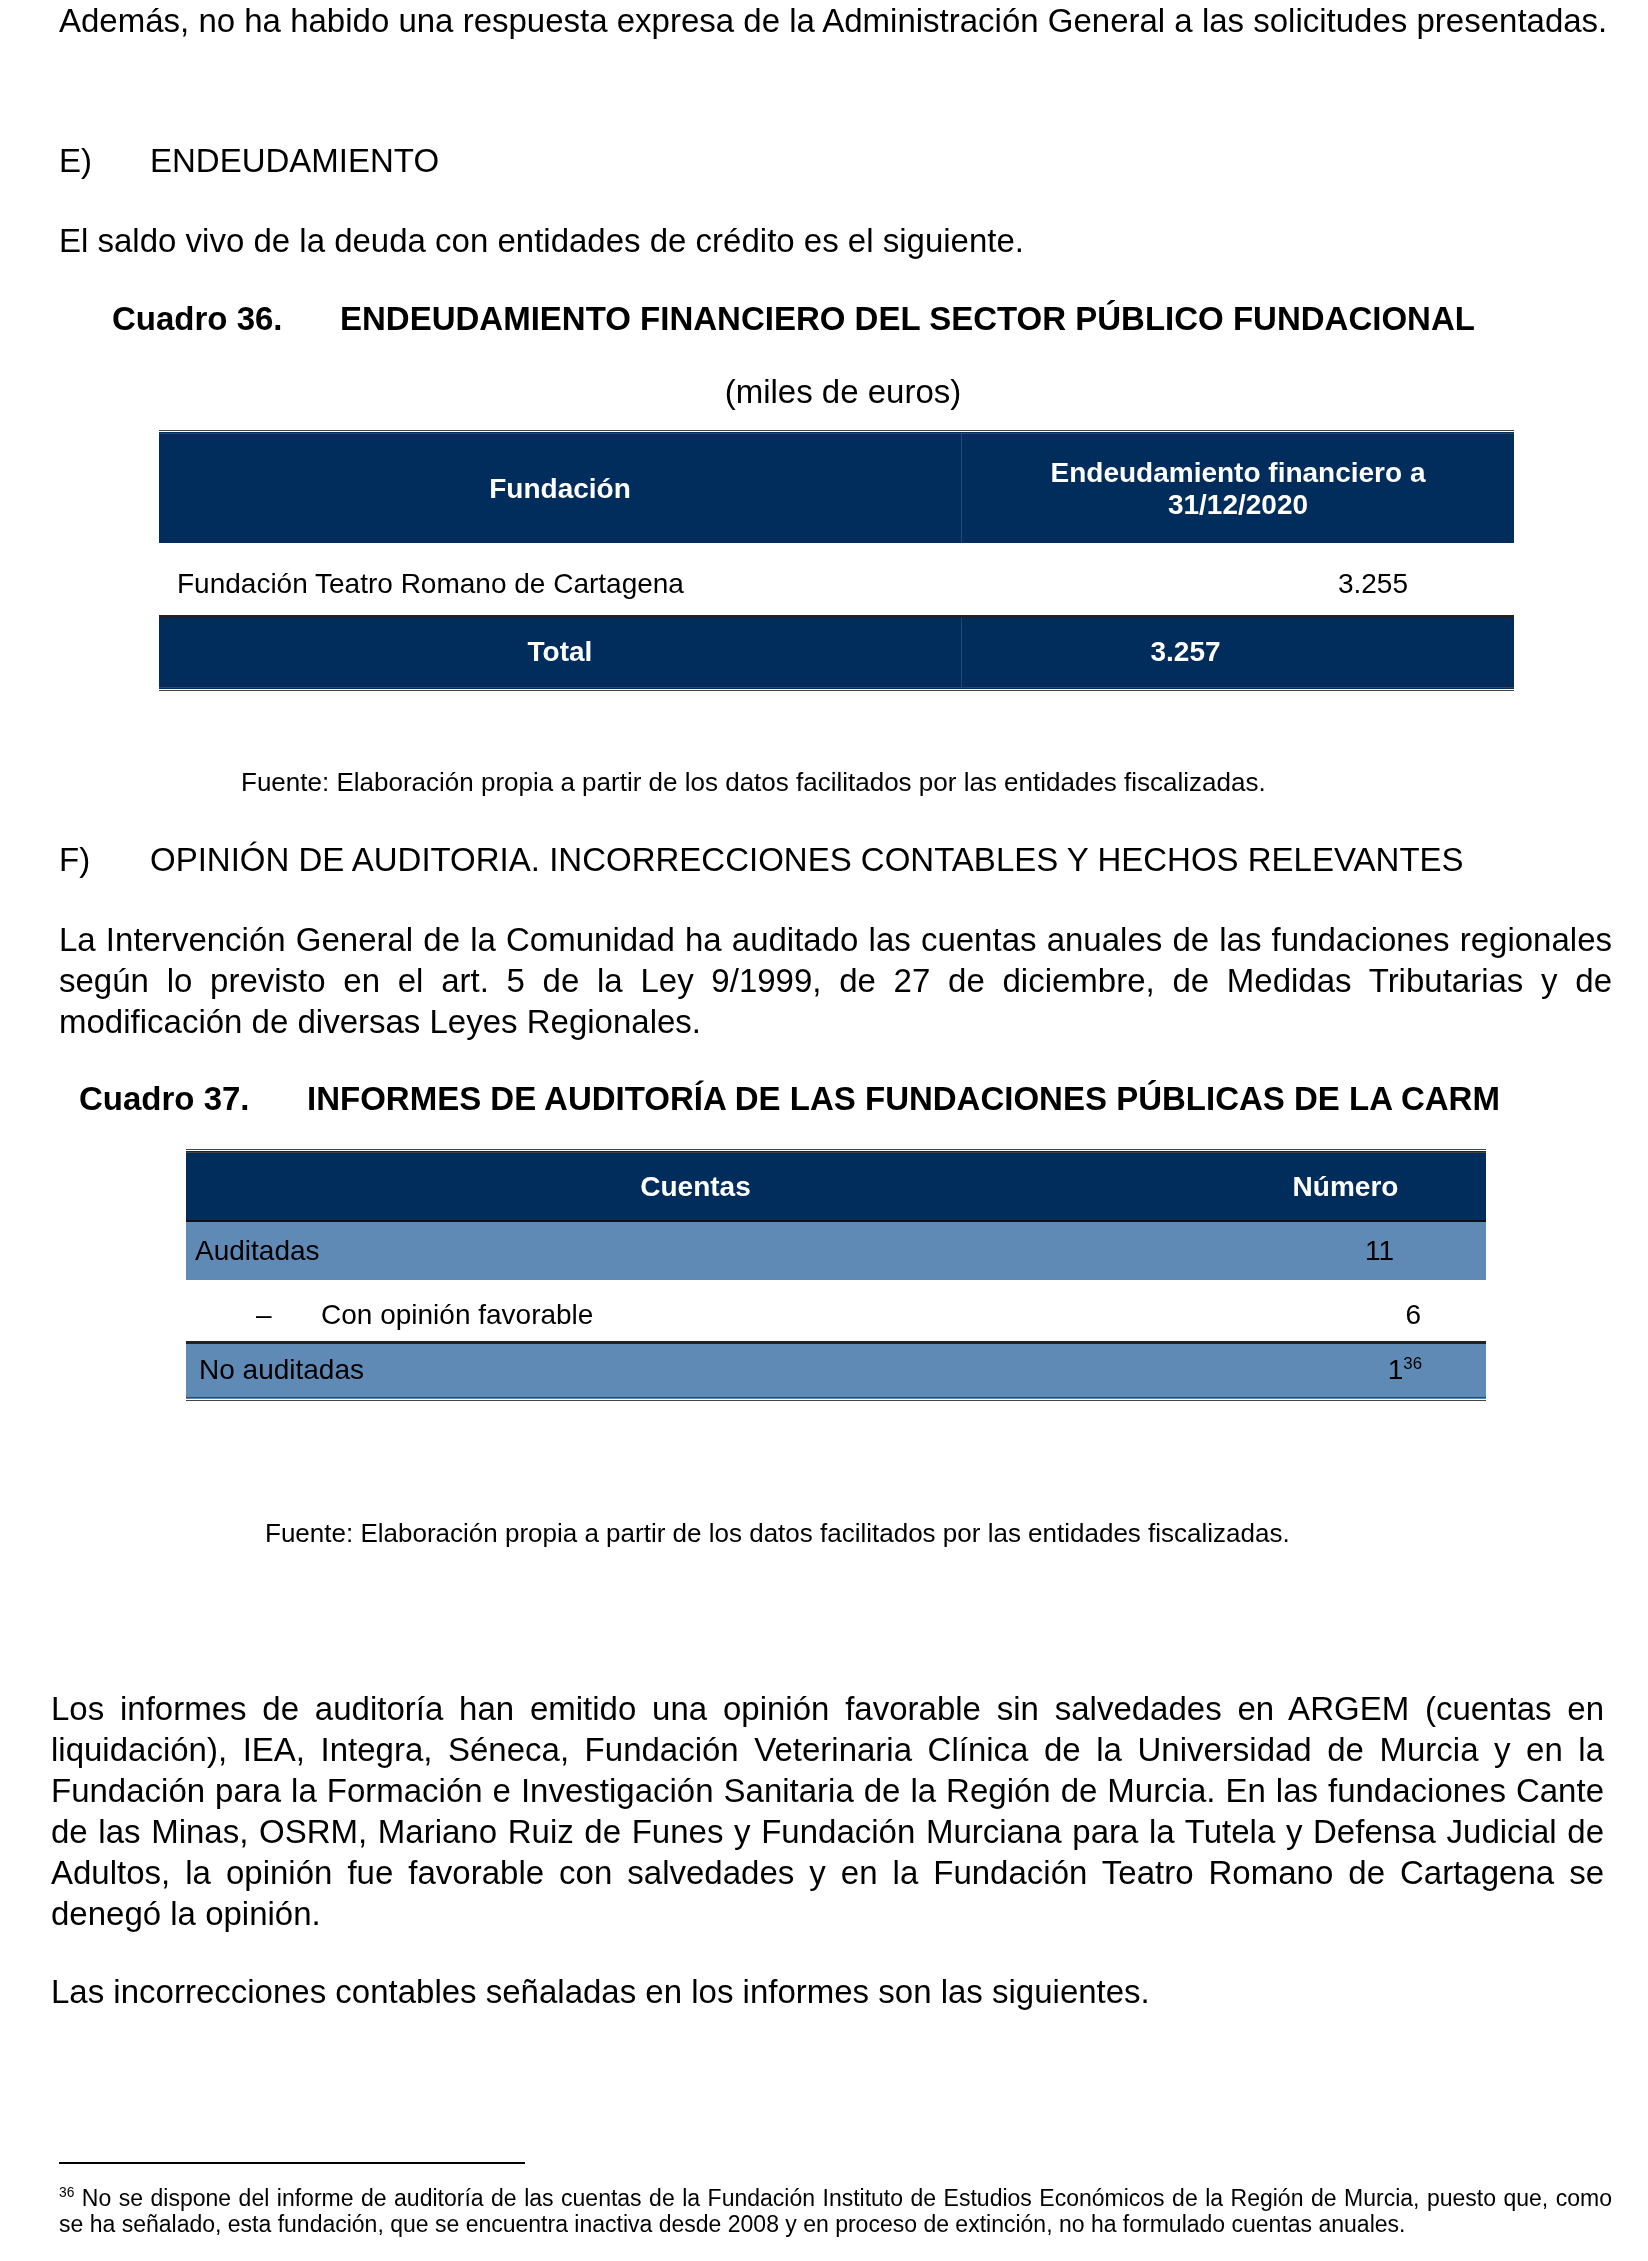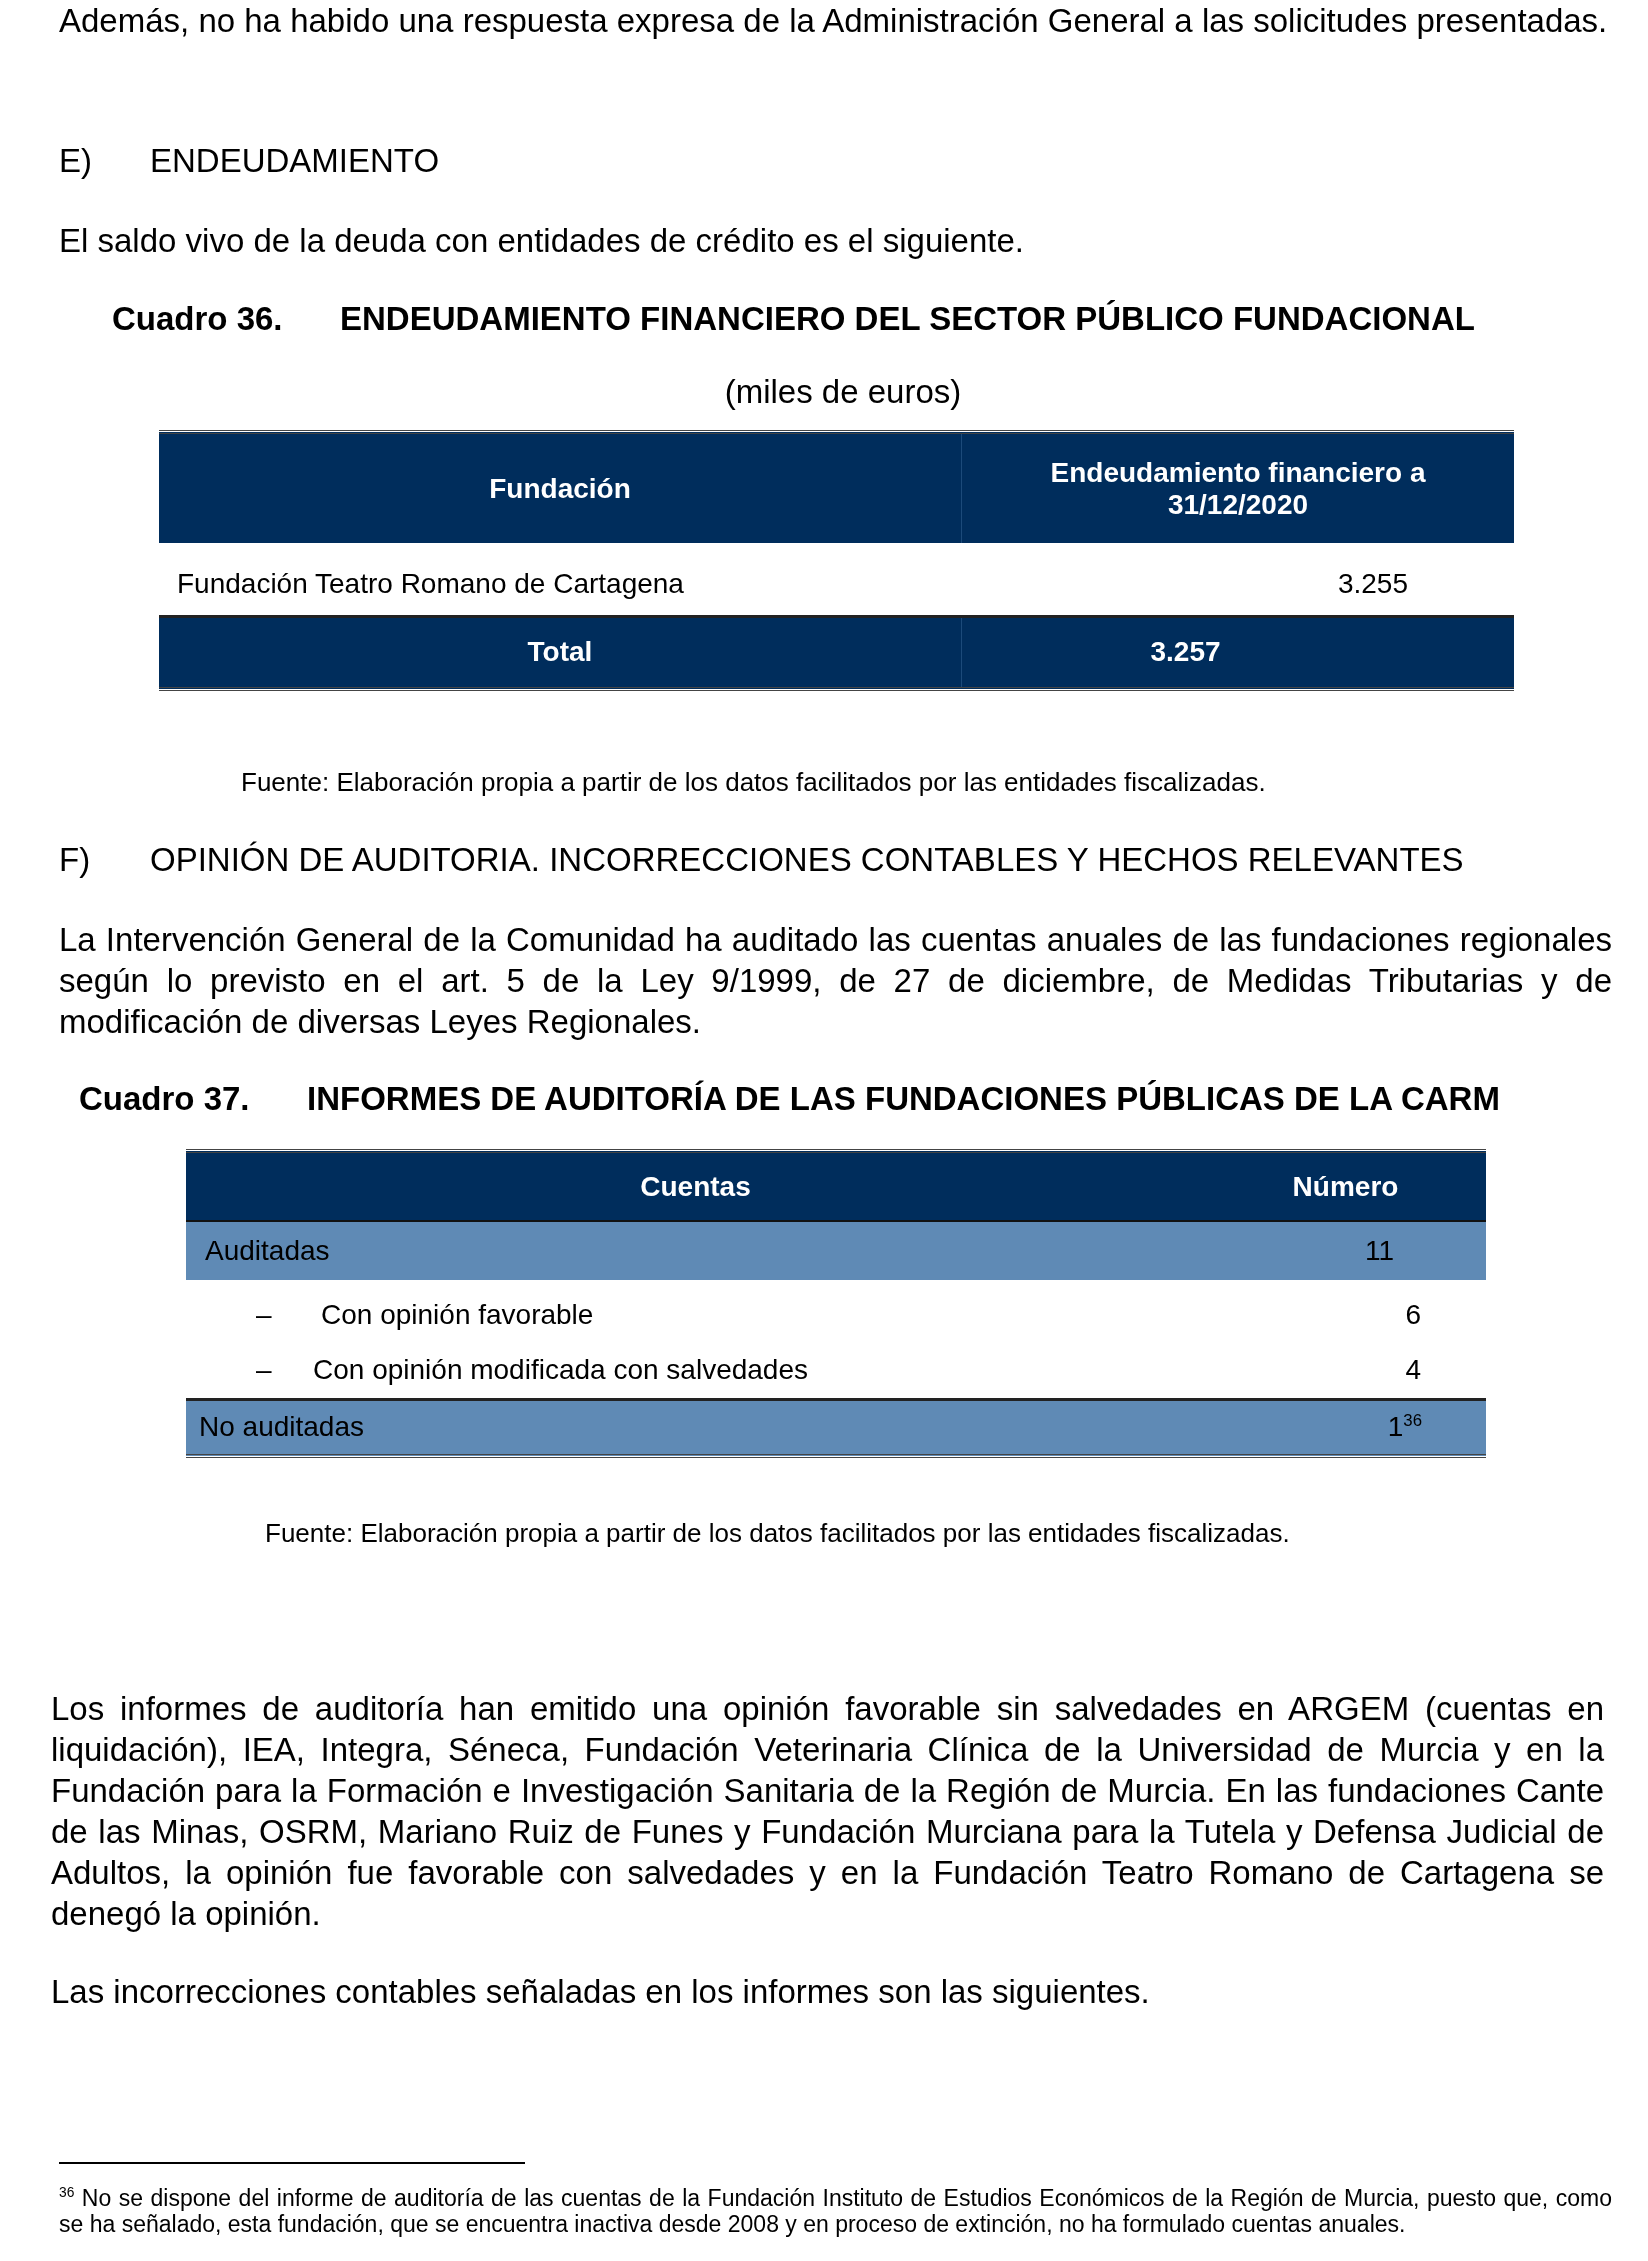--- a/index.html
+++ b/index.html
@@ -66,30 +66,26 @@
   <span class="num" style="width:228px;">Cuadro 37.</span><span>INFORMES DE AUDITORÍA DE LAS FUNDACIONES PÚBLICAS DE LA CARM</span>
 </div>
 
 <table style="left:186px; top:1149px; width:1300px;" class="dbl-top dbl-bot">
   <tbody>
       <tr class="hdr" style="height:70px;">
     <td style="width:1017px;">Cuentas</td>
     <td>Número</td>
   </tr>
   <tr class="blue" style="height:59px; border-top:2.4px solid #111;">
-    <td style="padding-left:19px;margin-left:8px;">Auditadas</td>
+    <td style="padding-left:9px;margin-left:8px;">Auditadas</td>
     <td style="text-align:right; padding-right:92px;">11</td>
   </tr>
   <tr style="height:62px;">
     <td style="padding-left:70px; padding-top:9.8px;"><span style="display:inline-block; width:65px;">–</span><span>Con opinión favorable</span></td>
     <td style="text-align:right; padding-right:65px; padding-top:9.8px;">6</td>
-  </tr>
-  <tr style="height:57px;">
-    <td style="padding-left:70px;"><span style="display:inline-block; width:57px;">–</span><span>Con opinión modificada con salvedades</span></td>
-    <td style="text-align:right; padding-right:65px;">4</td>
   </tr>
   <tr class="blue" style="height:57px; border-top:3.3px solid #222;">
     <td style="padding-left:13px;">No auditadas</td>
     <td style="text-align:right; padding-right:64px;"><span>1</span><sup>36</sup></td>
   </tr>
 </tbody>
   </table>
 <div class="src" style="left:265px; top:1517px;">Fuente: Elaboración propia a partir de los datos facilitados por las entidades fiscalizadas.</div>
 
 <div class="p p2" style="top:1688px;">Los informes de auditoría han emitido una opinión favorable sin salvedades en ARGEM (cuentas en liquidación), IEA, Integra, Séneca, Fundación Veterinaria Clínica de la Universidad de Murcia y en la Fundación para la Formación e Investigación Sanitaria de la Región de Murcia. En las fundaciones Cante de las Minas, OSRM, Mariano Ruiz de Funes y Fundación Murciana para la Tutela y Defensa Judicial de Adultos, la opinión fue favorable con salvedades y en la Fundación Teatro Romano de Cartagena se denegó la opinión.</div>

